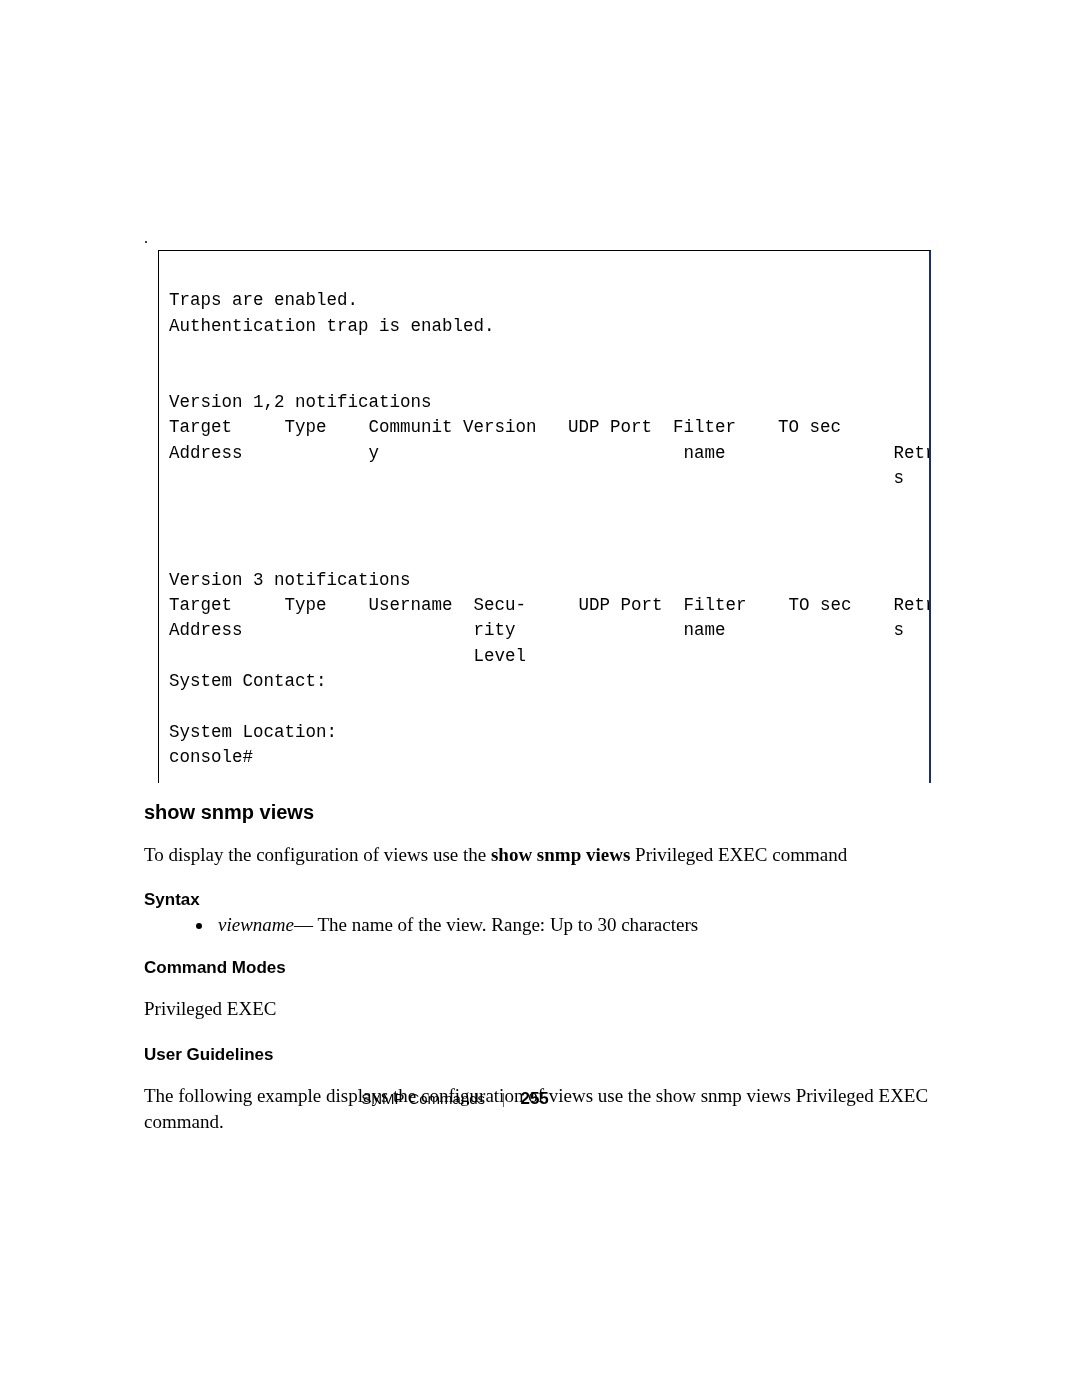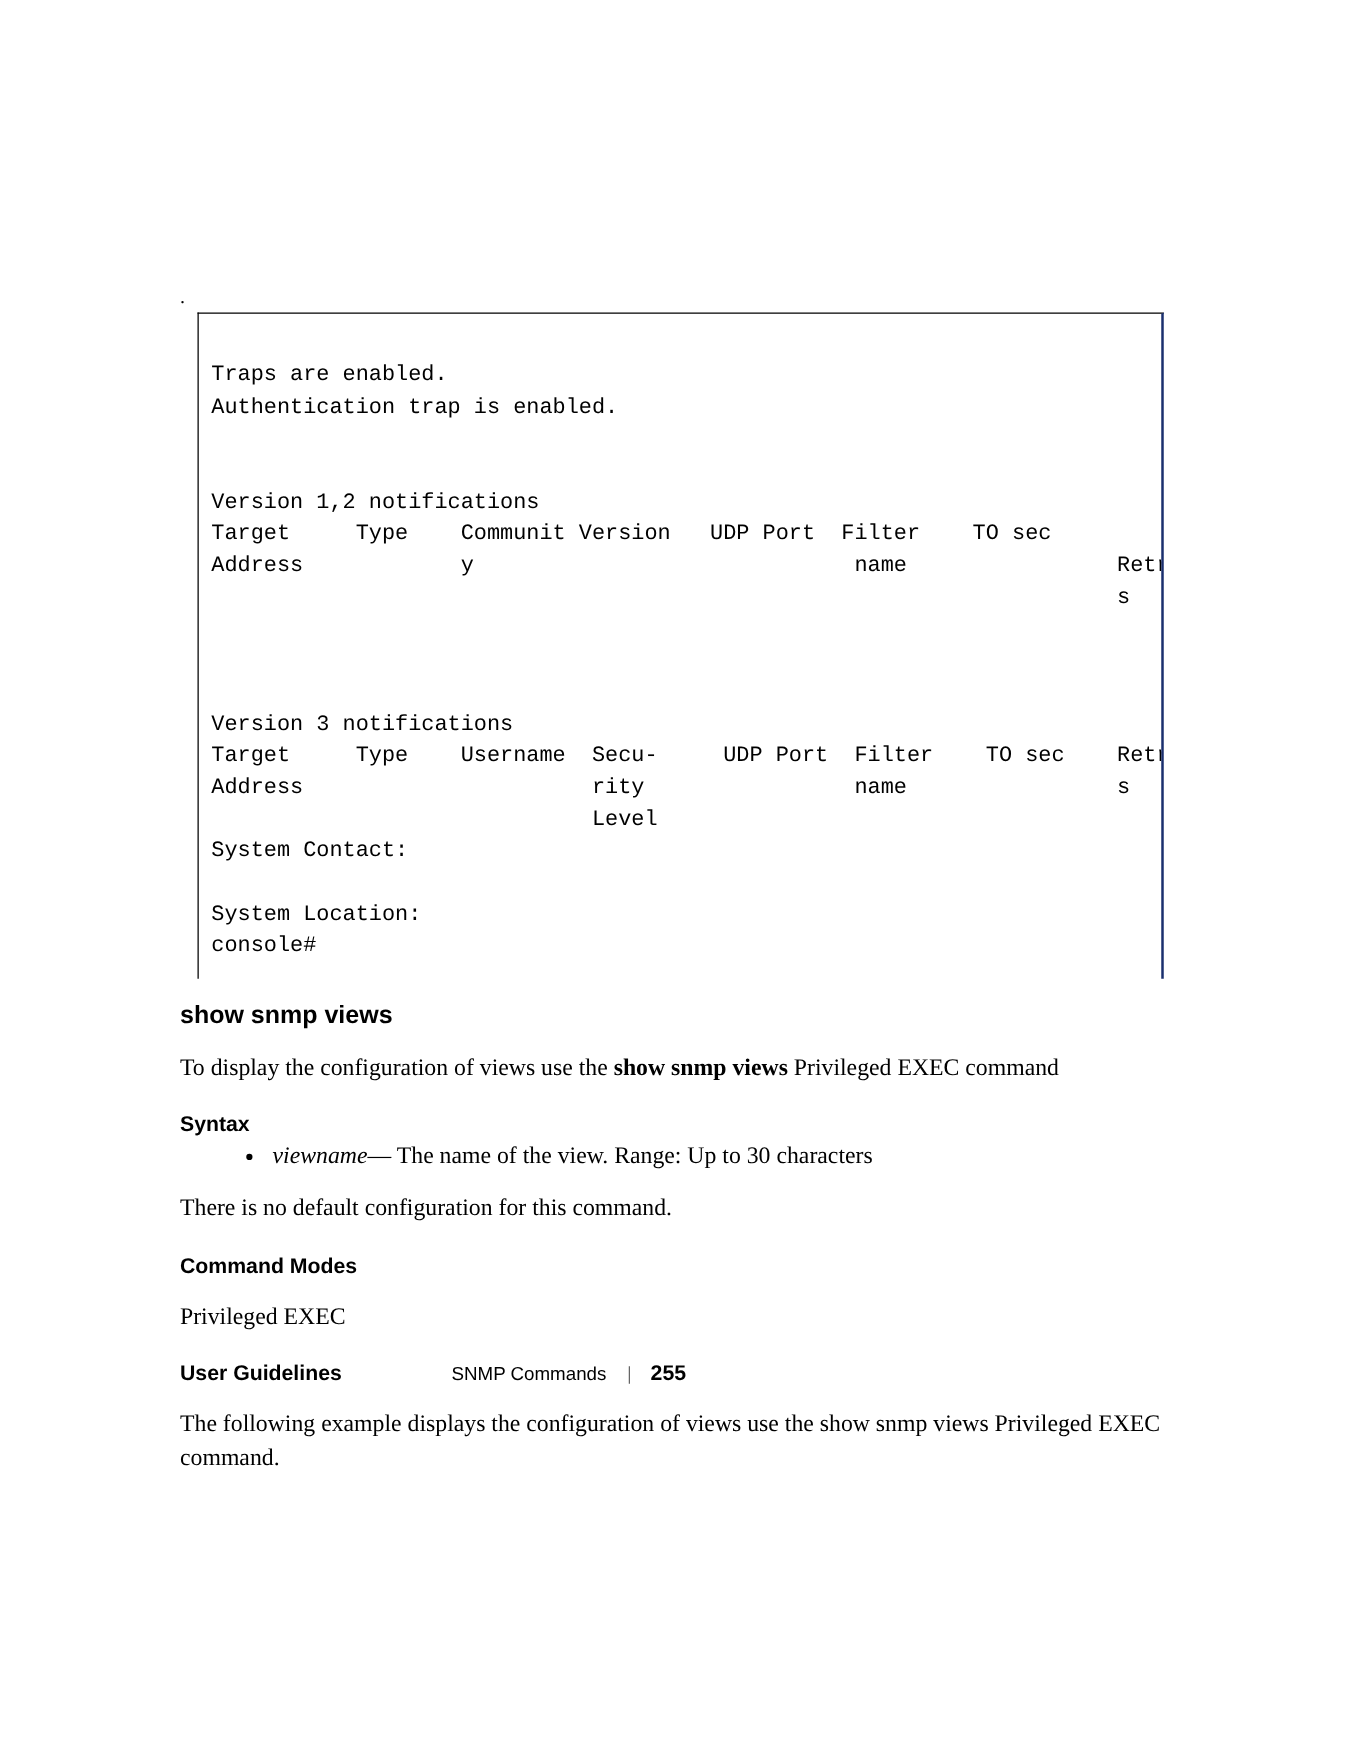--- a/index.html
+++ b/index.html
@@ -117,21 +117,20 @@
     <span>To display the configuration of views use the </span><span class="bold">show snmp views</span><span> Privileged EXEC command</span>
   </p>
 
   <h3 class="subsection">Syntax</h3>
   <ul class="bullets">
     <li>
       <span class="italic">viewname</span><span>— </span><span>The name of the view. Range: Up to 30 characters</span>
     </li>
   </ul>
 
-  <p class="body indent1">There is no default configuration for this command.</p>
 
   <h3 class="subsection">Command Modes</h3>
   <p class="body indent1">Privileged EXEC</p>
 
   <h3 class="subsection">User Guidelines</h3>
 
   <p class="body">The following example displays the configuration of views use the show snmp views Privileged EXEC command.</p>
 
 </div>
 

